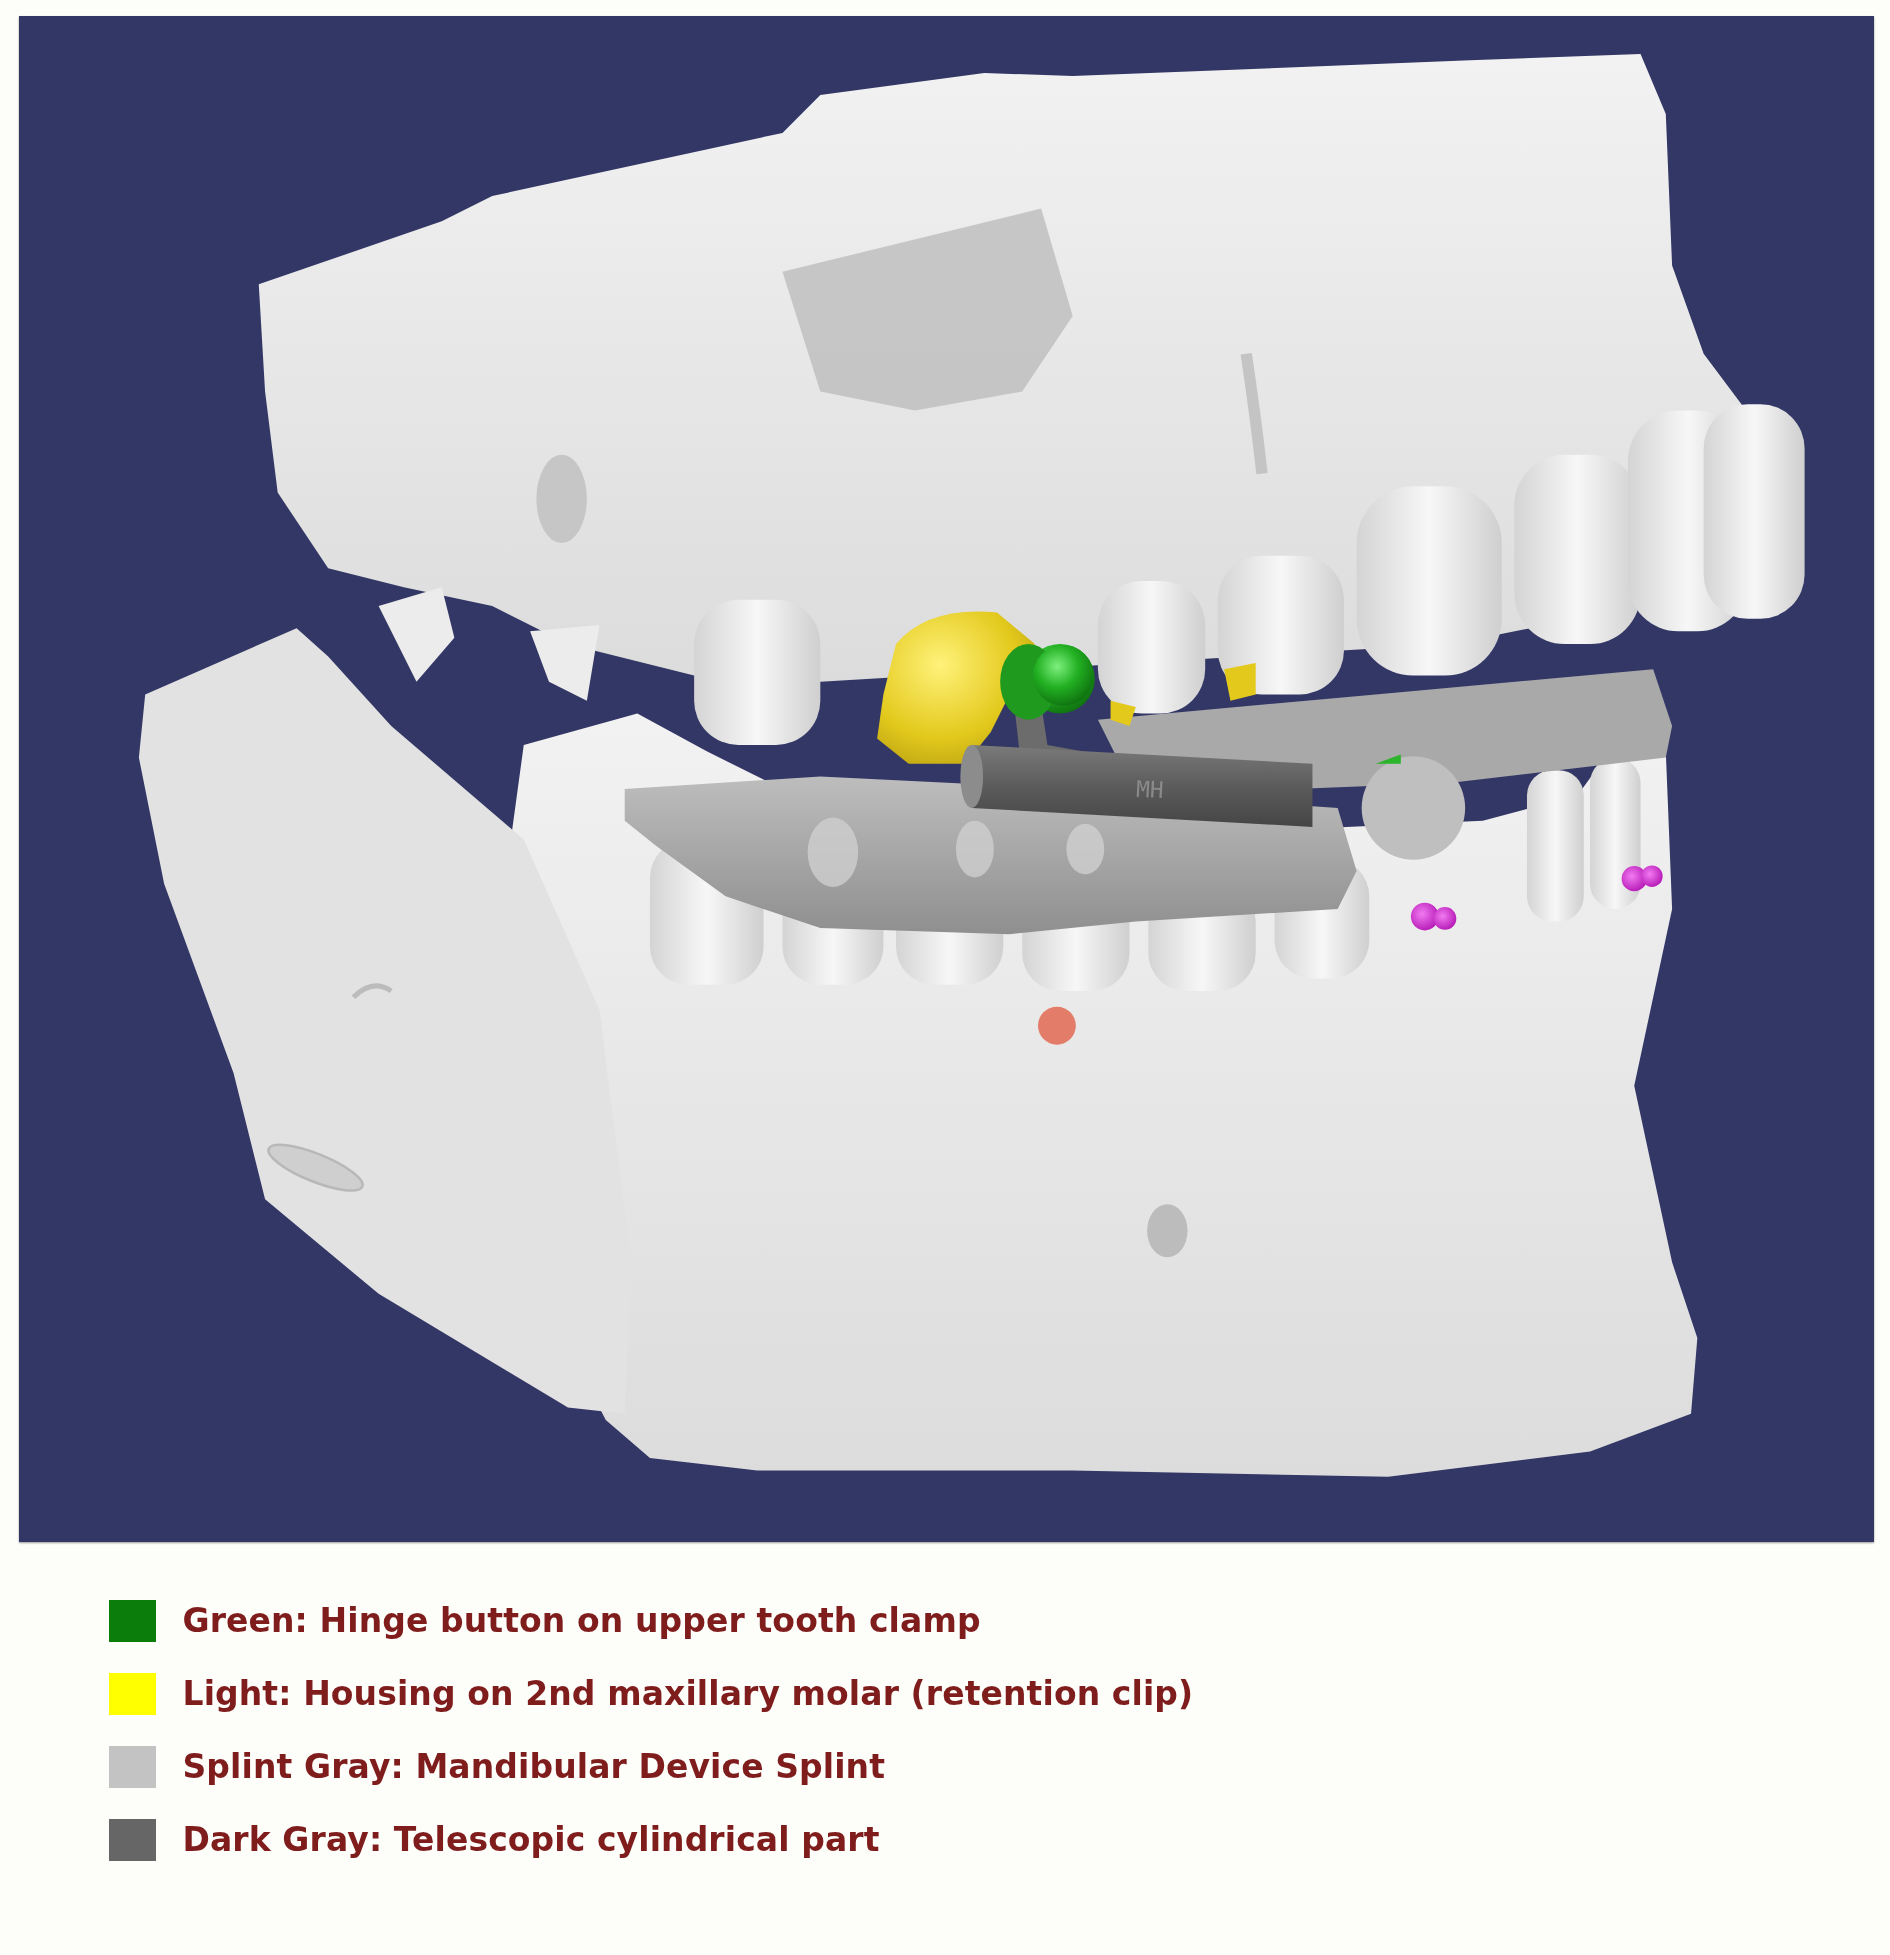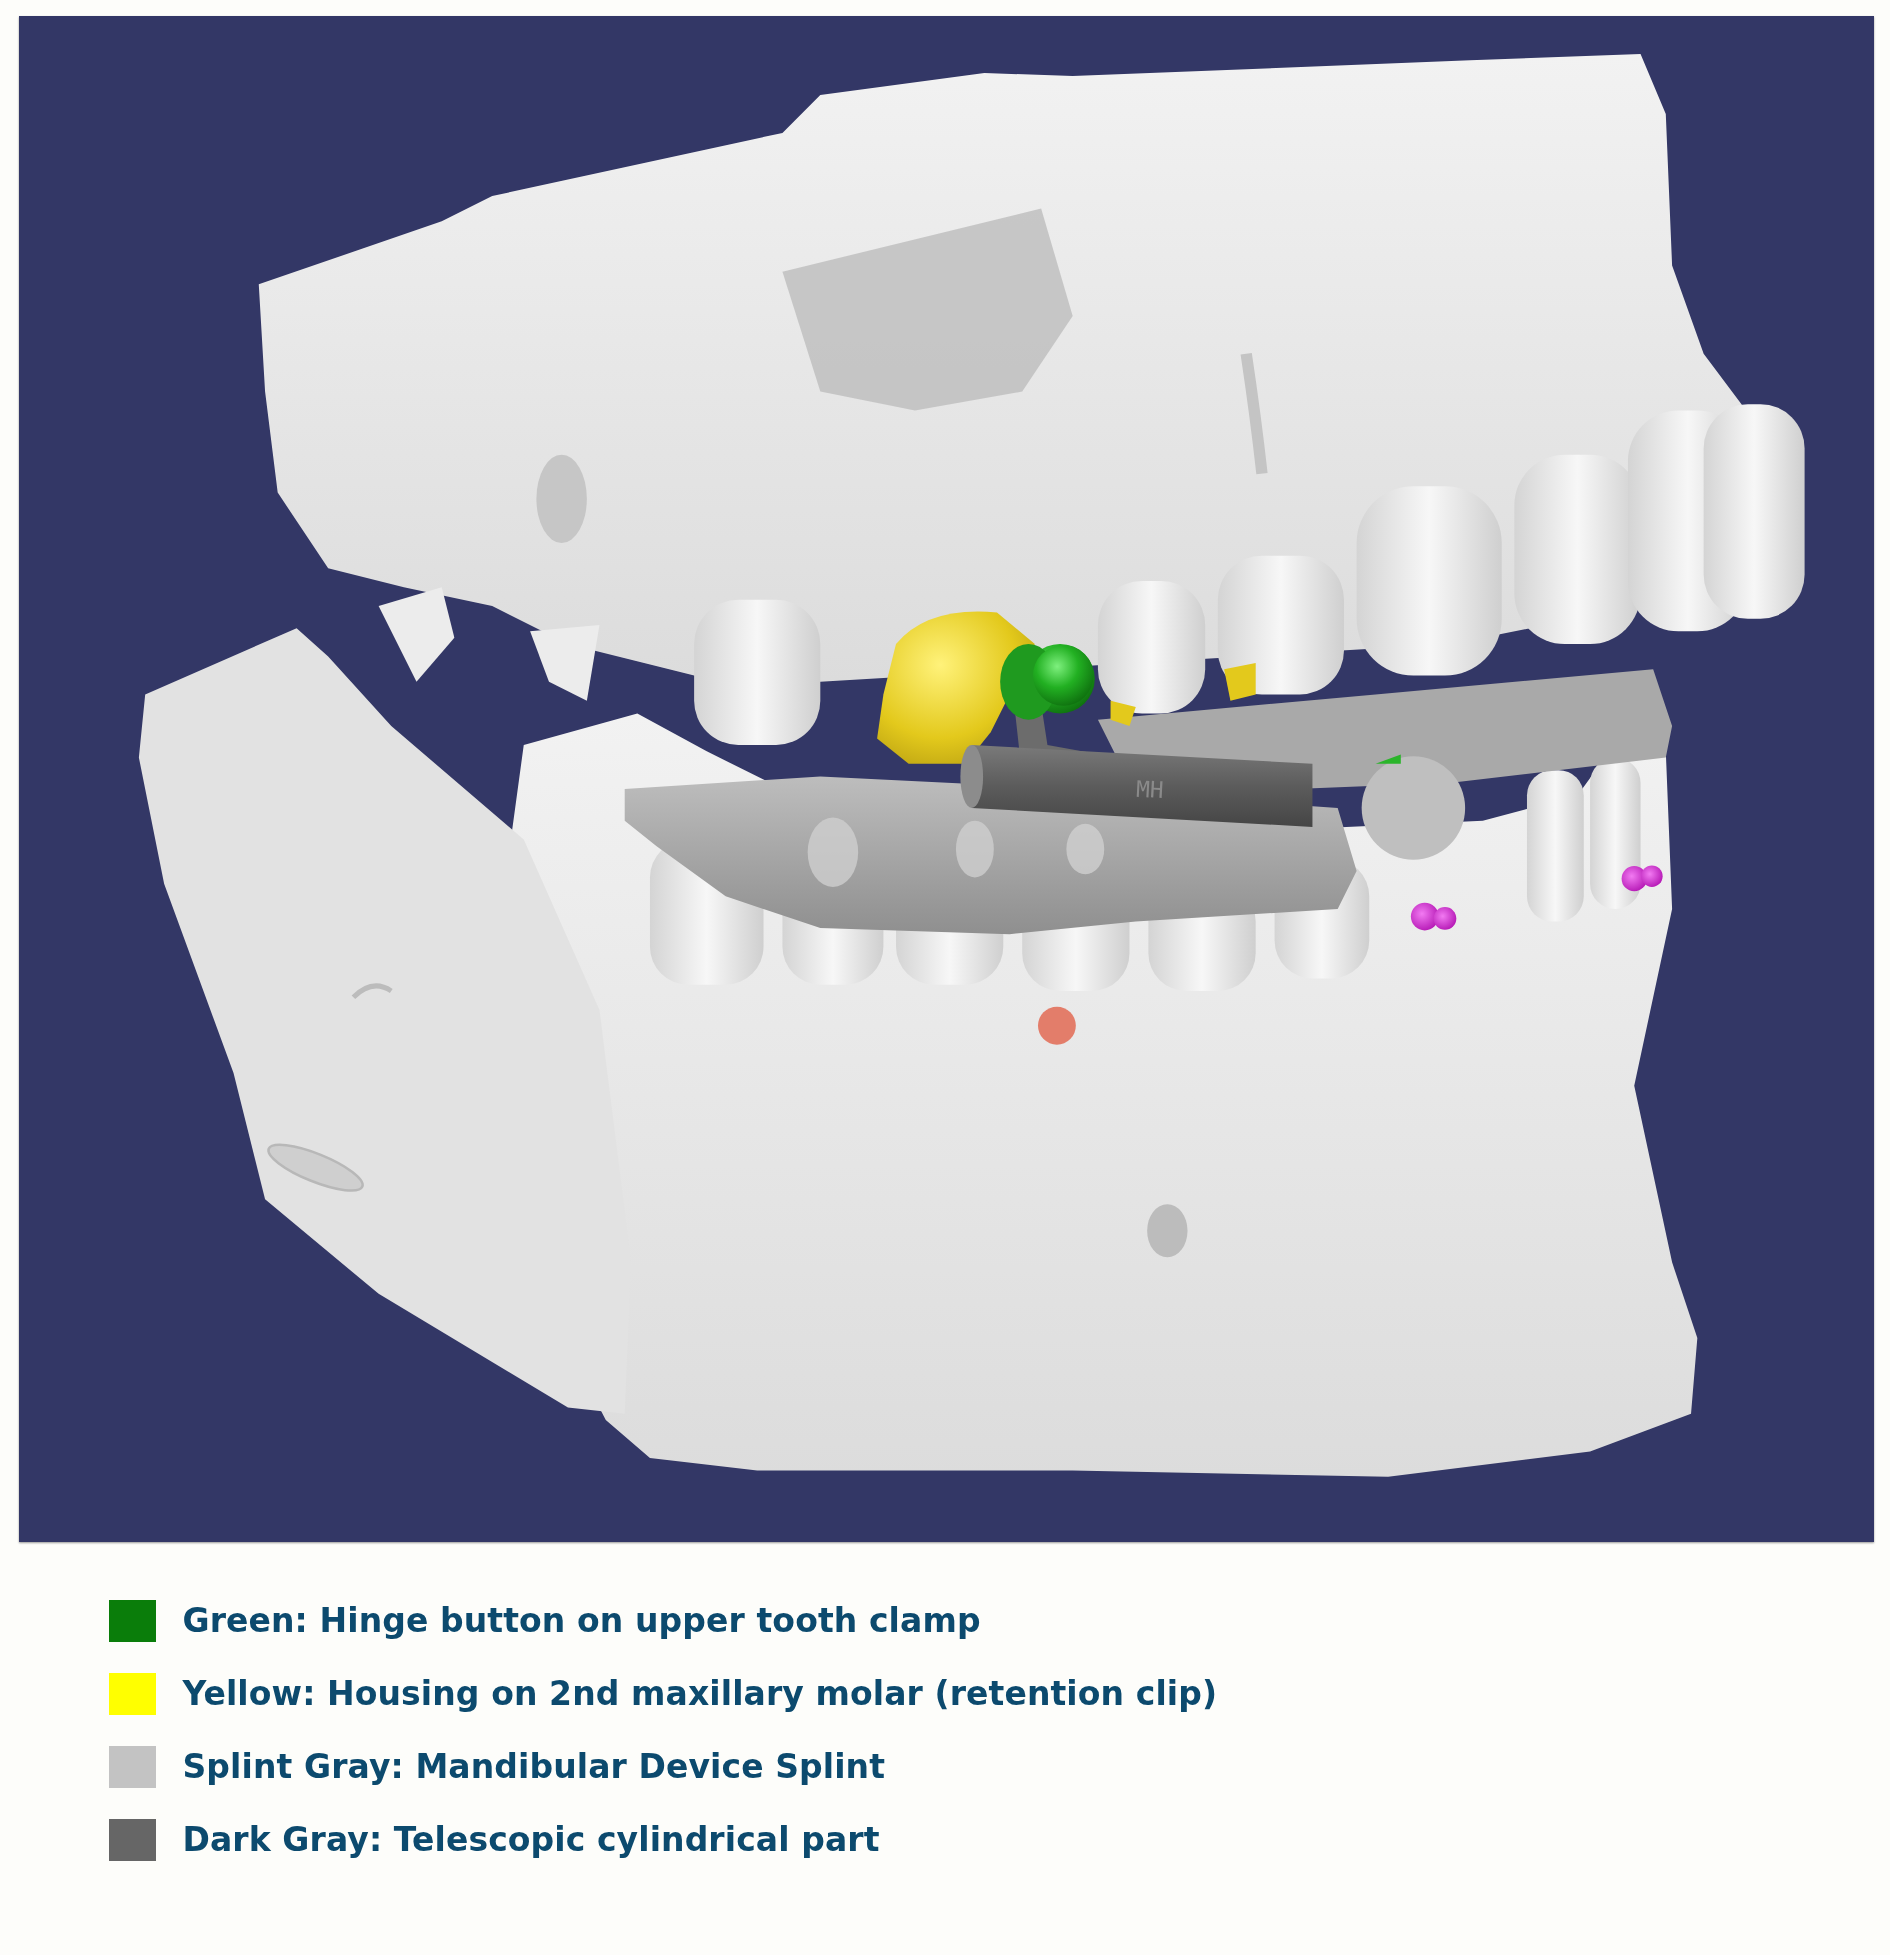--- a/index.html
+++ b/index.html
@@ -15,21 +15,21 @@
     }
     .figure-panel svg { position: absolute; left: 0; top: 0; }
     .legend { position: absolute; left: 109px; top: 1584px; }
     .legend-row {
       position: relative; height: 73px; display: flex; align-items: center;
     }
     .legend-swatch {
       width: 47px; height: 42px; flex: 0 0 auto;
     }
     .legend-text {
-      margin-left: 26.5px; font-size: 33px; font-weight: bold; color: #0c4a6e;
+      margin-left: 26.5px; font-size: 33px; font-weight: bold; color: #7f1d1d;
       white-space: nowrap; letter-spacing: 0.1px;
     }
     .legend-key { font-family: "DejaVu Sans", sans-serif; }
     .legend-desc { font-family: "DejaVu Sans", sans-serif; }
   </style>
 </head>
 <body>
 
 <div class="figure-panel">
   <svg width="1855" height="1526" viewBox="30 25 2940 2418">
@@ -150,21 +150,21 @@
   <div class="legend-row">
     <div class="legend-swatch" style="background:#0a7d0a"></div>
     <div class="legend-text">
       <span class="legend-key">Green:</span>
       <span class="legend-desc">Hinge button on upper tooth clamp</span>
     </div>
   </div>
   <div class="legend-row">
     <div class="legend-swatch" style="background:#ffff00"></div>
     <div class="legend-text">
-      <span class="legend-key">Yellow:</span>
+      <span class="legend-key">Light:</span>
       <span class="legend-desc">Housing on 2nd maxillary molar (retention clip)</span>
     </div>
   </div>
   <div class="legend-row">
     <div class="legend-swatch" style="background:#c3c3c3"></div>
     <div class="legend-text">
       <span class="legend-key">Splint Gray:</span>
       <span class="legend-desc">Mandibular Device Splint</span>
     </div>
   </div>

